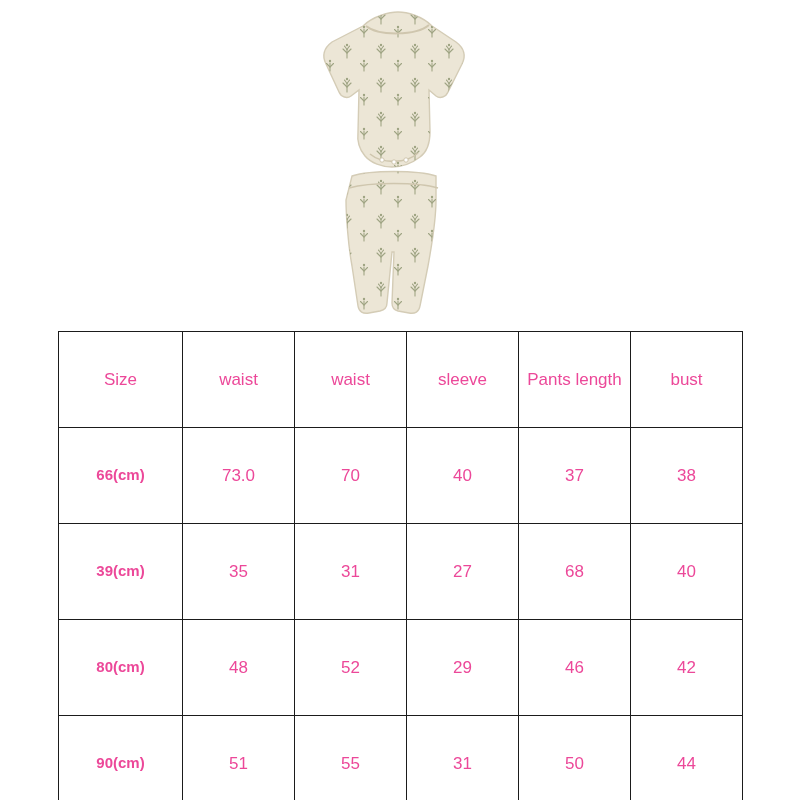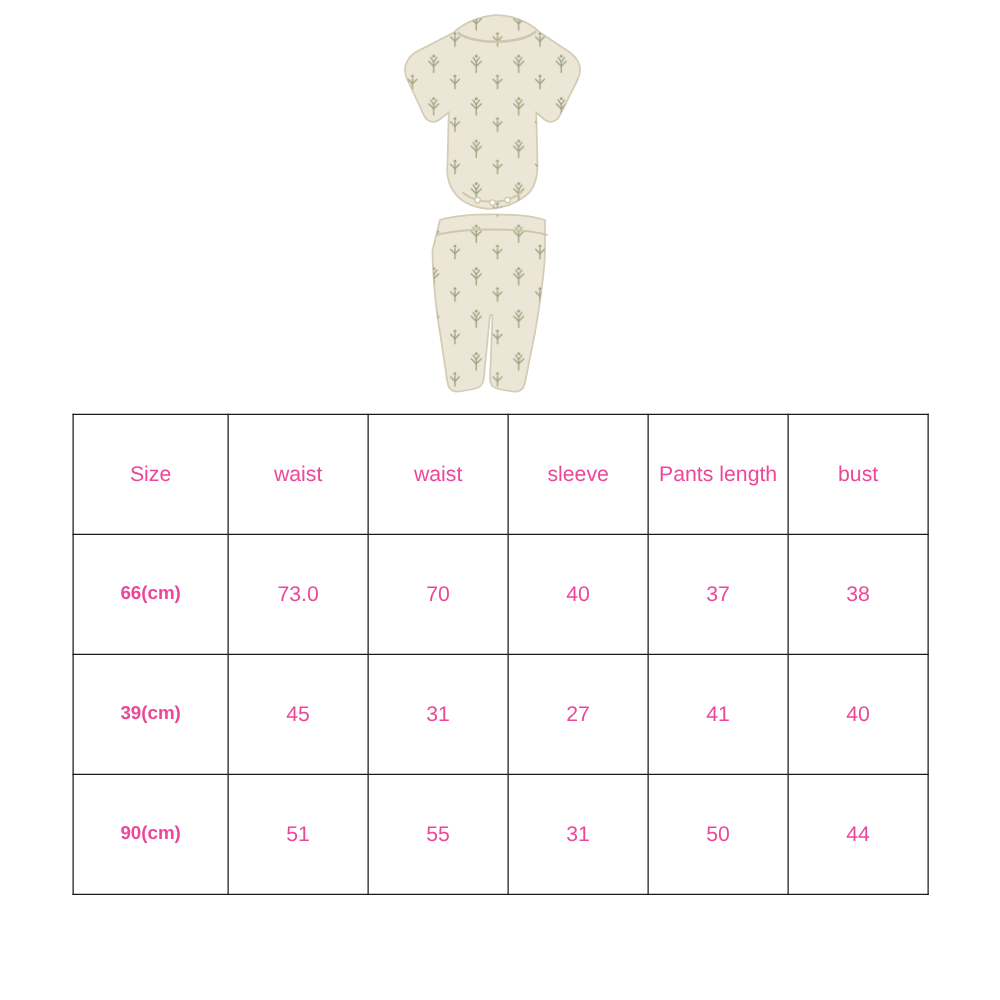--- a/index.html
+++ b/index.html
@@ -192,25 +192,33 @@
     <tr>
       <td class="rowlabel">66(cm)</td>
       <td>73.0</td>
       <td>70</td>
       <td>40</td>
       <td>37</td>
       <td>38</td>
     </tr>
     <tr>
       <td class="rowlabel">39(cm)</td>
-      <td>45</td>
+      <td>35</td>
       <td>31</td>
       <td>27</td>
-      <td>41</td>
+      <td>68</td>
       <td>40</td>
+    </tr>
+    <tr>
+      <td class="rowlabel">80(cm)</td>
+      <td>48</td>
+      <td>52</td>
+      <td>29</td>
+      <td>46</td>
+      <td>42</td>
     </tr>
     <tr>
       <td class="rowlabel">90(cm)</td>
       <td>51</td>
       <td>55</td>
       <td>31</td>
       <td>50</td>
       <td>44</td>
     </tr>
   </tbody>

